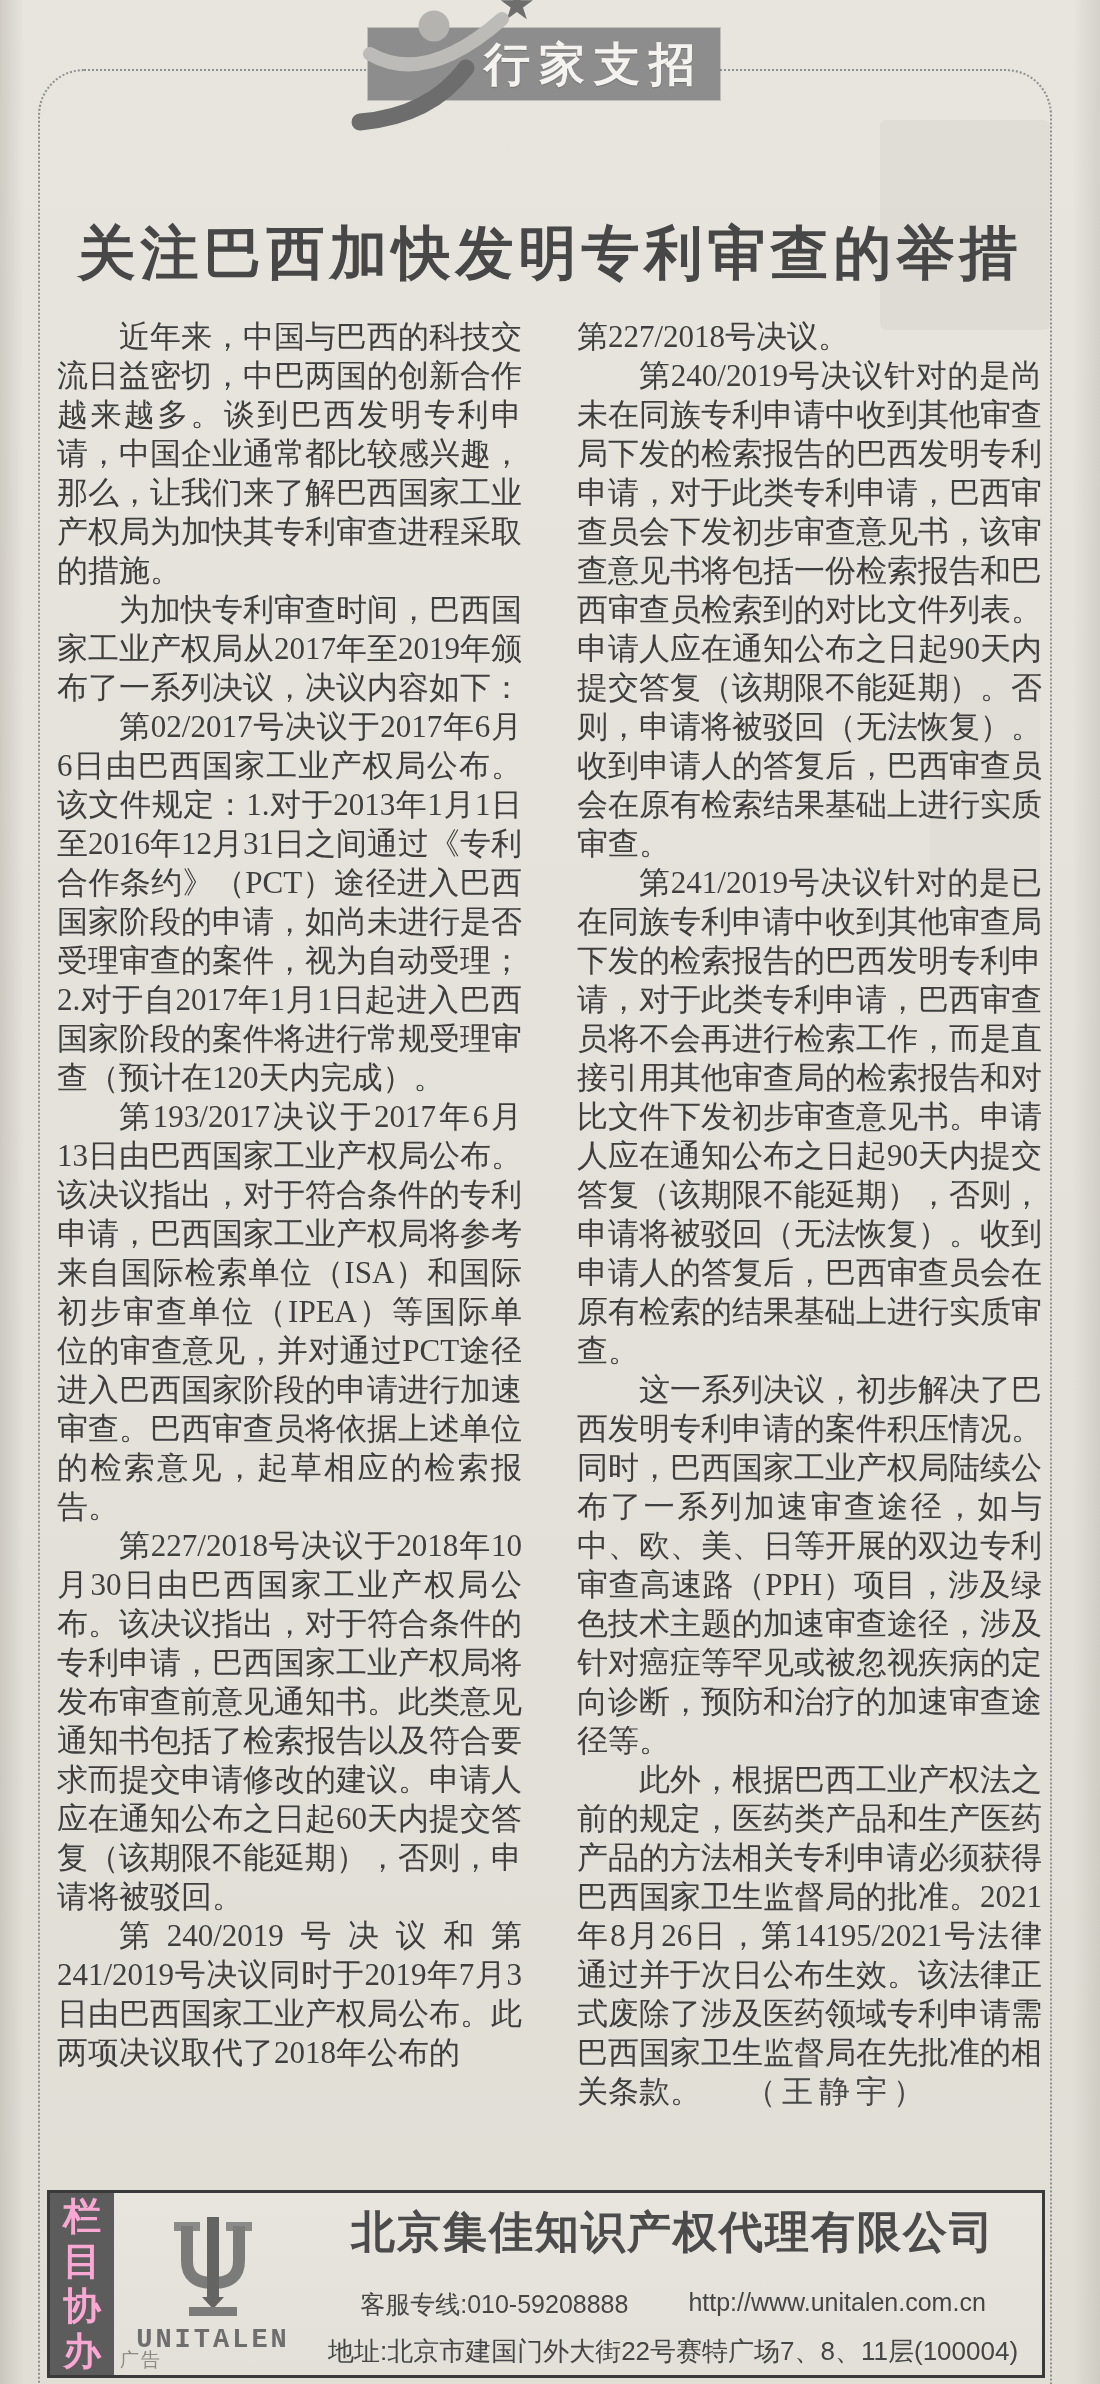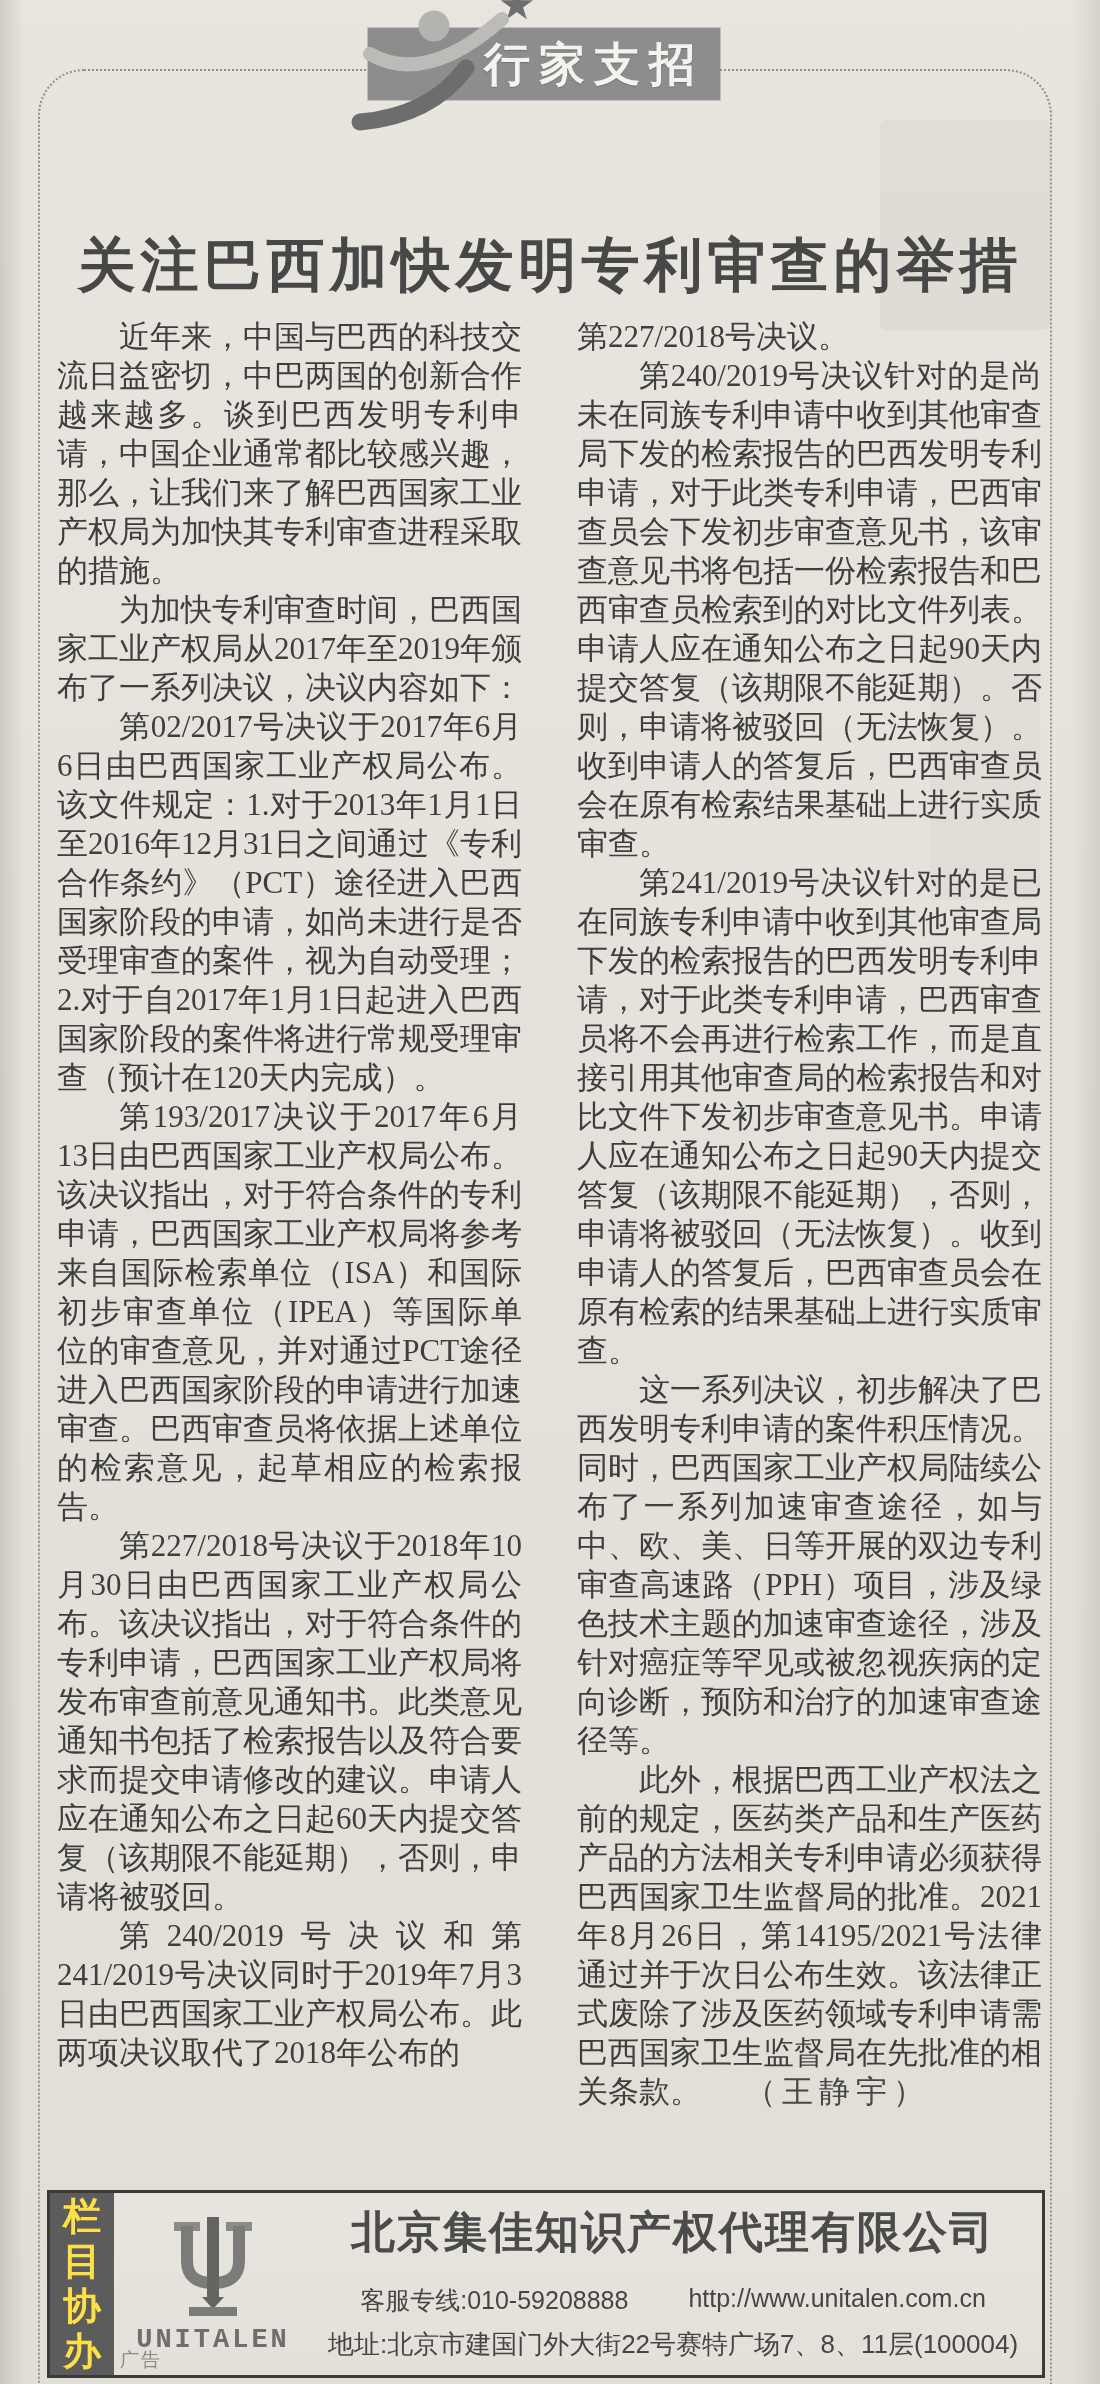--- a/index.html
+++ b/index.html
@@ -37,21 +37,21 @@
     font-family:"Liberation Serif","DejaVu Serif",serif;
   }
   .banner-figure{position:absolute;left:-14px;top:-18px;width:164px;height:134px;overflow:visible;}
   .star{
     position:absolute;left:498px;top:-16px;font-size:42px;color:#6e6e6e;line-height:1;
     font-family:"DejaVu Sans",sans-serif;
   }
 
   
   .title{
-    position:absolute;left:60px;top:188px;width:980px;
+    position:absolute;left:60px;top:176px;width:980px;
     text-align:center;font-size:58px;font-weight:bold;color:#474747;
     letter-spacing:5px;white-space:nowrap;
     font-family:"Liberation Serif","DejaVu Serif",serif;
   }
 
   
   .body-text{
     position:absolute;left:57px;top:317px;width:986px;
     display:flex;gap:55px;
   }
@@ -64,39 +64,40 @@
   .ad{
     position:absolute;left:47px;top:2190px;width:992px;height:182px;
     border:3px solid #3a3a3a;display:flex;
     background:linear-gradient(180deg,#e8e5de,#e3e0d9);
   }
   .ad-side{
     width:64px;background:#5c5c5c;display:flex;align-items:center;justify-content:center;
   }
   .ad-side span{
     display:block;width:44px;word-break:break-all;text-align:center;
-    color:#fde047;font-size:38px;line-height:45px;font-weight:bold;
+    color:#f9a8d4;font-size:38px;line-height:45px;font-weight:bold;
     font-family:"Liberation Sans","DejaVu Sans",sans-serif;
   }
   .ad-logo{
     width:198px;position:relative;display:flex;flex-direction:column;
     align-items:center;justify-content:center;padding-top:4px;
   }
   .logotype{
     font-family:Liberation Mono, monospace;
     font-weight:bold;color:#6e6e6e;font-size:27px;letter-spacing:3px;margin-top:4px;
   }
   .ad-mark{
     position:absolute;left:6px;bottom:2px;font-size:19px;color:#8d8b85;
     font-family:"Liberation Sans","DejaVu Sans",sans-serif;letter-spacing:2px;
   }
   .ad-main{
     flex:1;display:flex;flex-direction:column;align-items:center;
     padding:10px 8px 6px 0;
     font-family:"Liberation Sans","DejaVu Sans",sans-serif;
+    justify-content:space-between;
   }
   .company{
     font-size:44px;font-weight:bold;color:#4b4b4b;letter-spacing:2px;white-space:nowrap;
   }
   .contact-row{display:flex;gap:60px;margin-top:22px;font-size:25px;color:#454545;white-space:nowrap;}
   .address-row{margin-top:10px;font-size:26px;color:#454545;white-space:nowrap;}
 </style>
 </head>
 <body>
 

